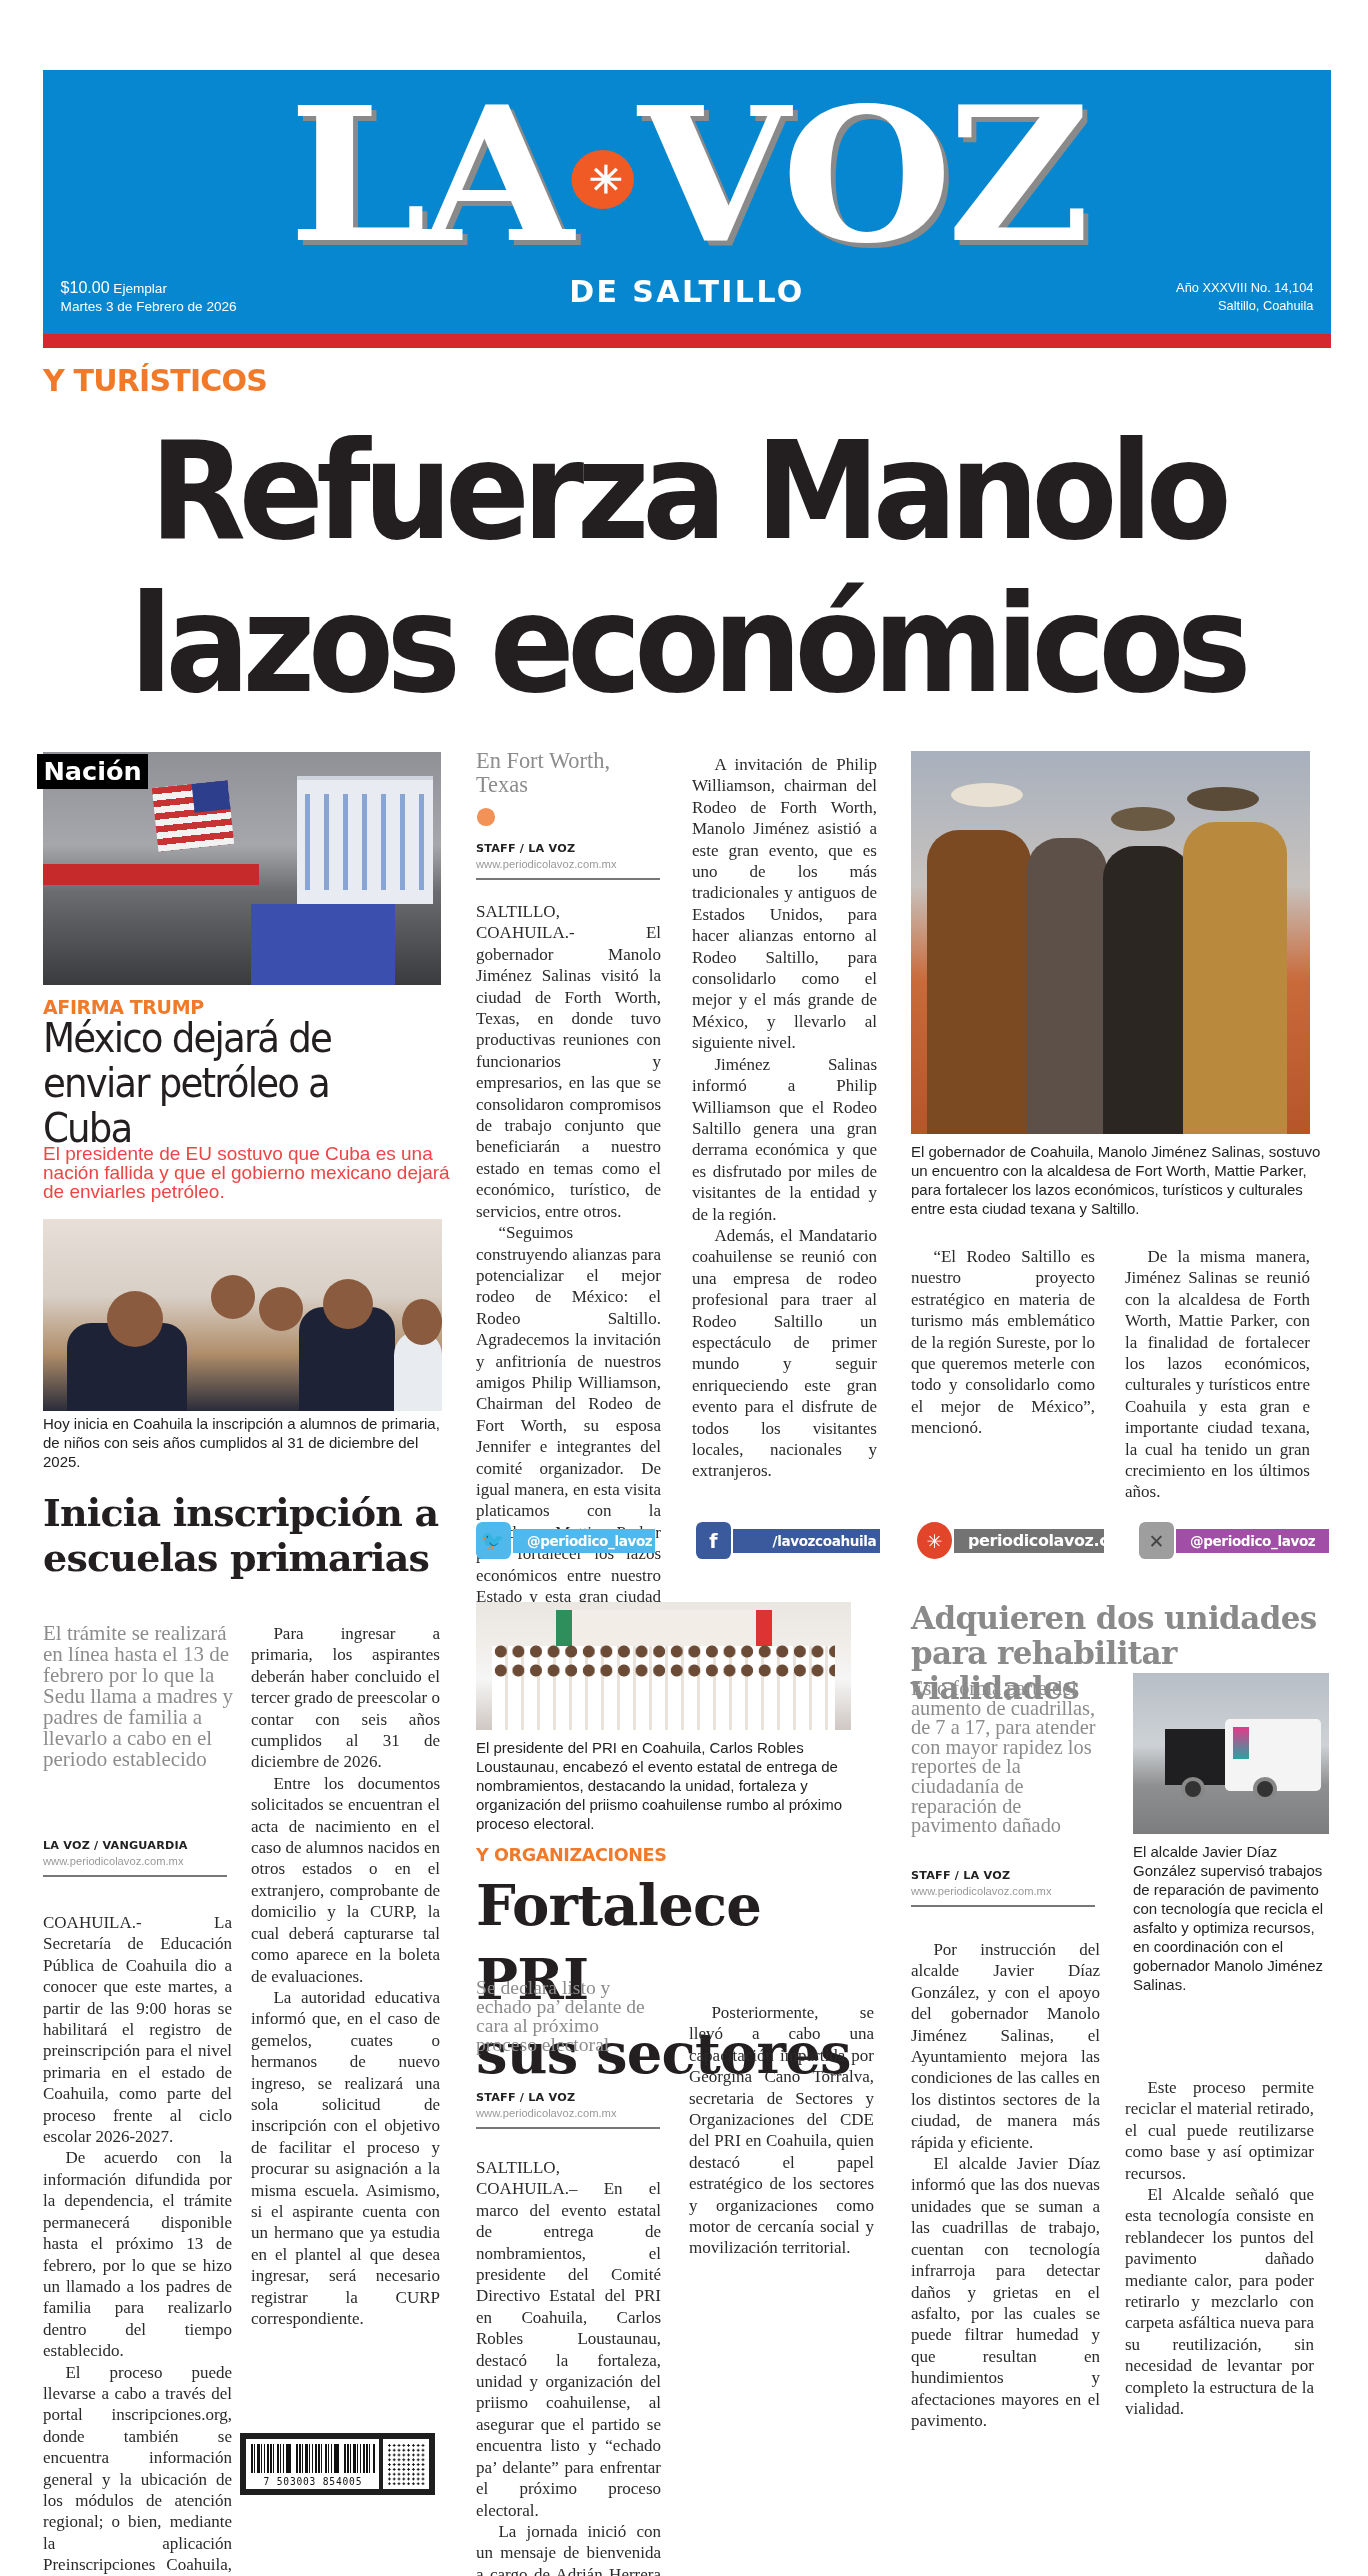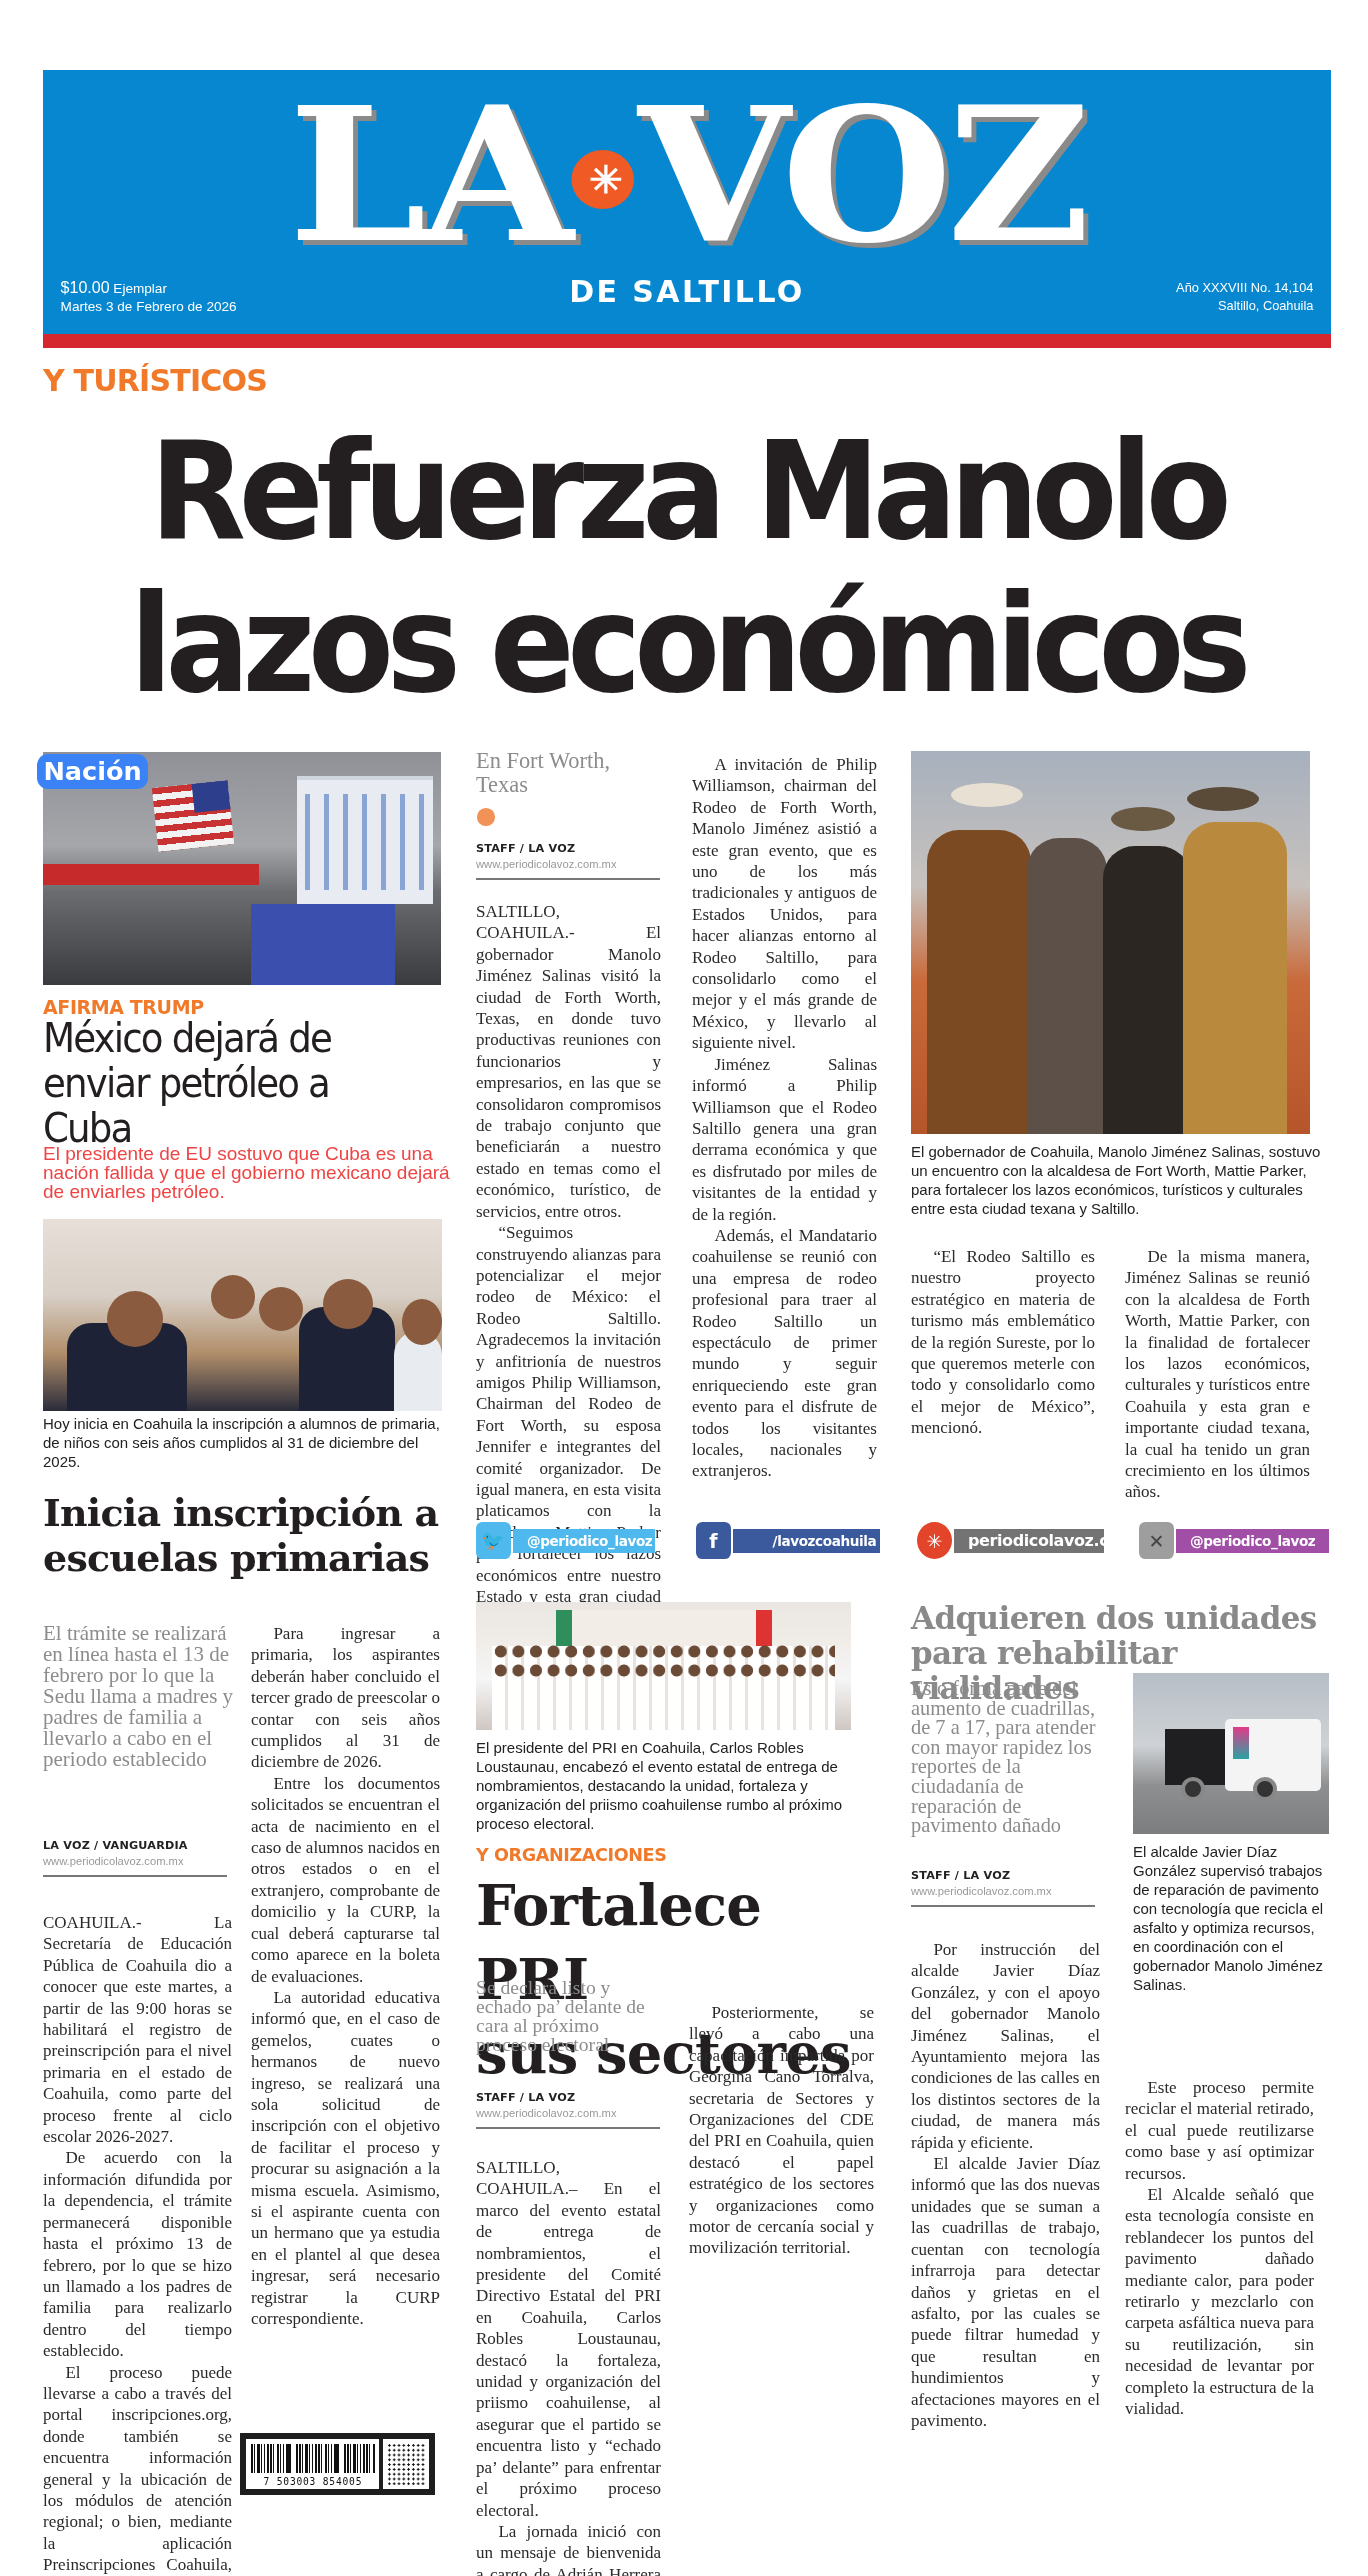--- a/index.html
+++ b/index.html
@@ -33,22 +33,22 @@
   .photo-cuba { left: 43px; top: 752px; width: 398px; height: 233px;
     background: linear-gradient(180deg, #8f9197 0%, #a6a7ab 40%, #6a6c70 60%, #3a3b3e 100%); }
   .photo-cuba .flag { position: absolute; left: 112px; top: 32px; width: 76px; height: 64px;
     background: repeating-linear-gradient(180deg, #c83232 0 6.4px, #f2f2f2 6.4px 12.8px); transform: rotate(-6deg); }
   .photo-cuba .flag::before { content: ""; position: absolute; left: 40px; top: 0; width: 36px; height: 29px; background: #2c3e8c; }
   .photo-cuba .bldg { position: absolute; right: 8px; top: 24px; width: 136px; height: 128px; background: #e8ecf2; border-top: 4.8px solid #cfd5dd; }
   .photo-cuba .bldg::after { content: ""; position: absolute; inset: 14.4px 8px; background: repeating-linear-gradient(90deg, #5f86c6 0 4.8px, transparent 4.8px 19px); opacity: 0.7; }
   .photo-cuba .red-roof { position: absolute; left: 0; top: 112px; width: 216px; height: 21px; background: #c72a2a; }
   .photo-cuba .blue-roof { position: absolute; left: 208px; top: 152px; width: 144px; height: 88px; background: #3b4fae; }
 
-  #nacion-tag { left: 37px; top: 754px; background: #3b82f6; color: #fff; font-family: "DejaVu Sans", sans-serif; font-weight: bold;
-    font-size: 25.6px; padding: 1.6px 6.4px 3.2px; z-index: 2; border-radius: 11px; }
+  #nacion-tag { left: 37px; top: 754px; background: #000000; color: #fff; font-family: "DejaVu Sans", sans-serif; font-weight: bold;
+    font-size: 25.6px; padding: 1.6px 6.4px 3.2px; z-index: 2; }
 
   .photo-rodeo { left: 911px; top: 751px; width: 399px; height: 383px;
     background: linear-gradient(180deg, #a7b0bd 0%, #c7c2be 35%, #c96a3a 60%, #b5552a 100%); }
   .photo-rodeo .p { position: absolute; bottom: 0; border-radius: 32px 32px 0 0; }
   .photo-rodeo .hat { position: absolute; height: 24px; border-radius: 50%; }
 
   .photo-school { left: 43px; top: 1219px; width: 399px; height: 192px;
     background: linear-gradient(180deg, #e7dfd8 0%, #d8cfc6 40%, #b08e6a 70%, #2a2c3a 100%); }
   .photo-school .kid { position: absolute; width: 56px; height: 56px; border-radius: 50%; background: #8a5b3f; }
   .photo-school .body { position: absolute; height: 88px; border-radius: 24px 24px 0 0; background: #1d2236; bottom: 0; }

